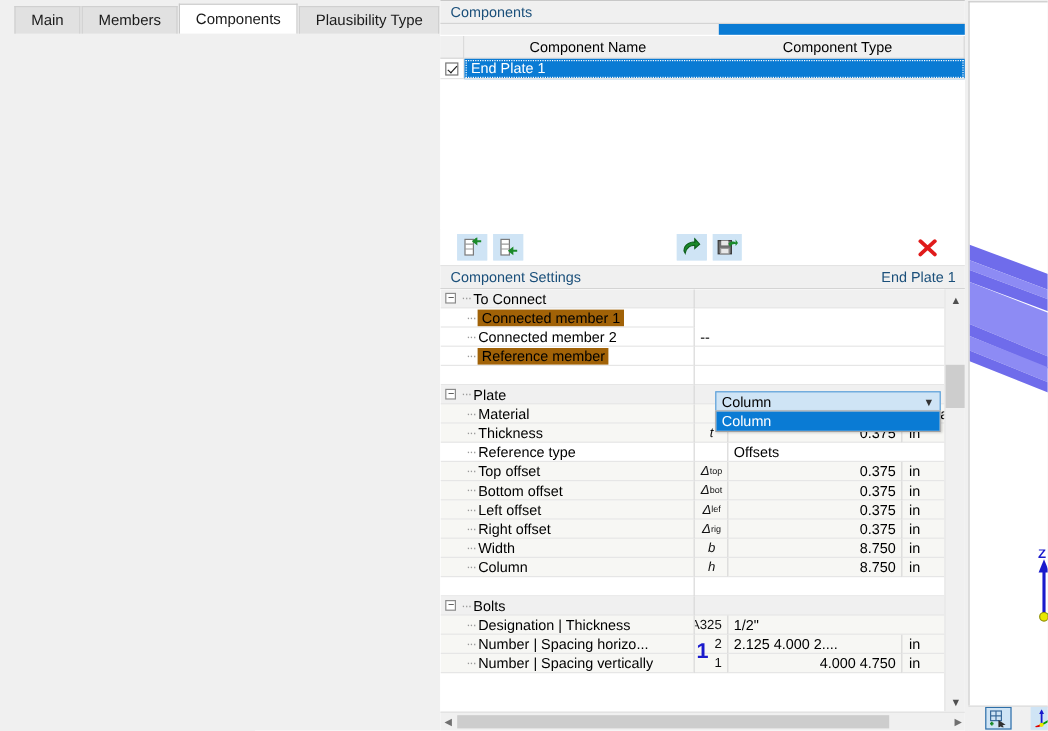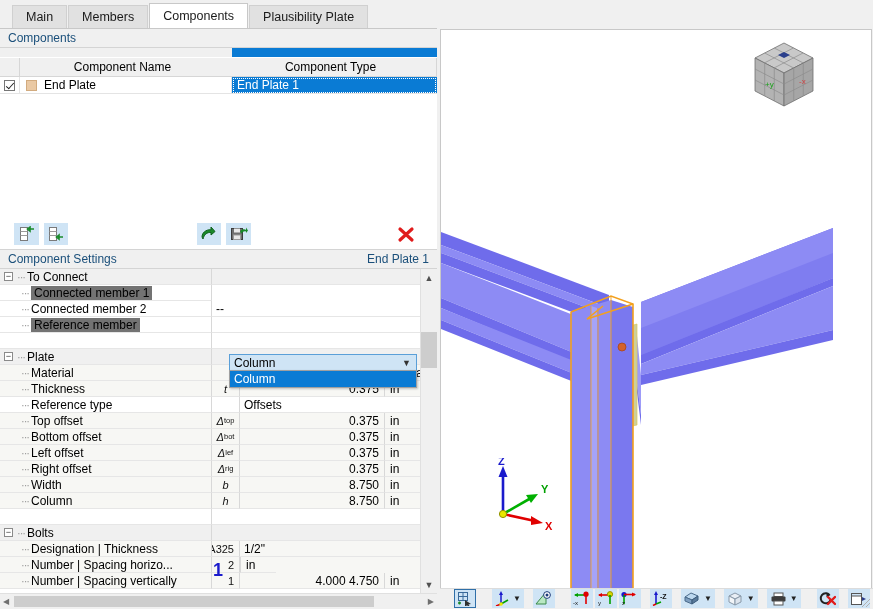--- a/index.html
+++ b/index.html
@@ -13,21 +13,21 @@
     font-family: "Liberation Sans", sans-serif;
     font-size: 12px;
     color: #000000;
     overflow: hidden;
     position: relative;
   }
   #app {
     position: absolute;
     inset: 0;
     display: flex;
-    flex-direction: column;
+    flex-direction: row;
     background: #f0f0f0;
   }
 
   
   .tabstrip {
     height: 28px;
     background: #f0f0f0;
     display: flex;
     align-items: flex-end;
     padding-left: 12px;
@@ -317,21 +317,21 @@
     margin-right: 4px;
     flex: 0 0 9px;
     cursor: default;
   }
   .dashlead {
     color: #9a9a9a;
     font-size: 11px;
     letter-spacing: -1px;
     margin-right: 2px;
   }
-  .hl { background: #737373; padding: 0 3px; }
+  .hl { background: #a16207; padding: 0 3px; }
 
   .c-sym {
     width: 28px;
     flex: 0 0 28px;
     box-sizing: border-box;
     border-right: 1px solid #d8d8d8;
     border-bottom: 1px solid #e6e6e6;
     display: flex;
     align-items: center;
     justify-content: center;
@@ -512,21 +512,21 @@
 </style>
 </head>
 <body>
 
 <div id="app">
 
   <div class="tabstrip">
     <div class="tab">Main</div>
     <div class="tab">Members</div>
     <div class="tab active">Components</div>
-    <div class="tab">Plausibility Plate</div>
+    <div class="tab">Plausibility Type</div>
   </div>
 
   <div class="split">
 
     <div class="leftpane">
 
       <div class="caption">
         <span>Components</span>
       </div>
 
@@ -536,24 +536,20 @@
           <div class="cb-blue"></div>
         </div>
         <div class="grid-header">
           <div class="gh-cell gh-check"></div>
           <div class="gh-cell gh-name">Component Name</div>
           <div class="gh-cell gh-type">Component Type</div>
         </div>
         <div class="grid-row">
           <div class="gr-check">
             <div class="chk"></div>
-          </div>
-          <div class="gr-type">
-            <span class="swatch-plate"></span>
-            <span>End Plate</span>
           </div>
           <div class="gr-name">End Plate 1</div>
         </div>
         <div class="grid-blank"></div>
       </div>
 
       <div class="minitoolbar">
         <div class="tbtn">
           <svg width="17" height="16" viewBox="0 0 17 16">
             <rect x="2.5" y="1.5" width="7" height="13" fill="#fff" stroke="#7a7a7a"></rect>
@@ -760,20 +756,21 @@
               <div class="c-sym num">A325</div>
               <div class="c-val">1/2"</div>
             </div>
 
             <div class="row alt">
               <div class="c-label indent-1">
                 <span class="dashlead">···</span>
                 <span>Number | Spacing horizo...</span>
               </div>
               <div class="c-sym num">2</div>
+              <div class="c-val">2.125 4.000 2....</div>
               <div class="c-unit">in</div>
             </div>
 
             <div class="row alt">
               <div class="c-label indent-1">
                 <span class="dashlead">···</span>
                 <span>Number | Spacing vertically</span>
               </div>
               <div class="c-sym num">1</div>
               <div class="c-val right">4.000 4.750</div>

